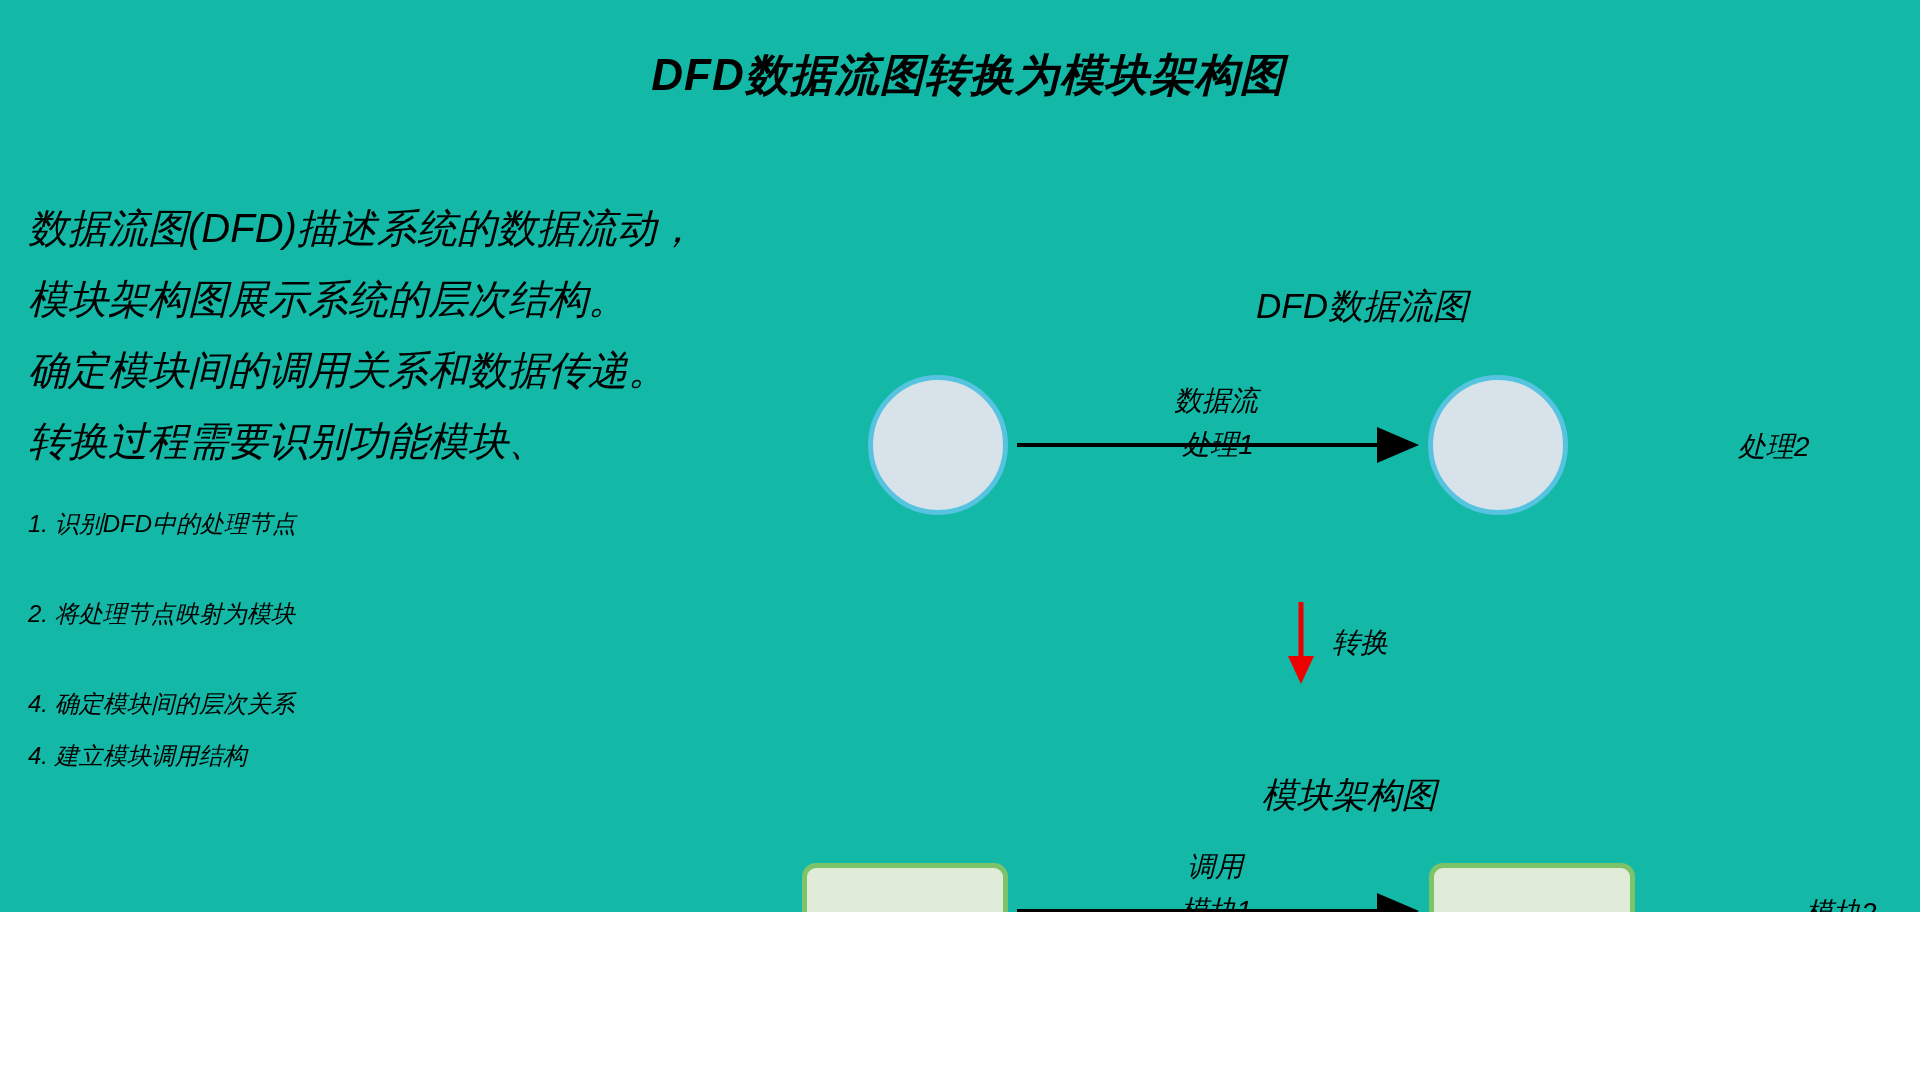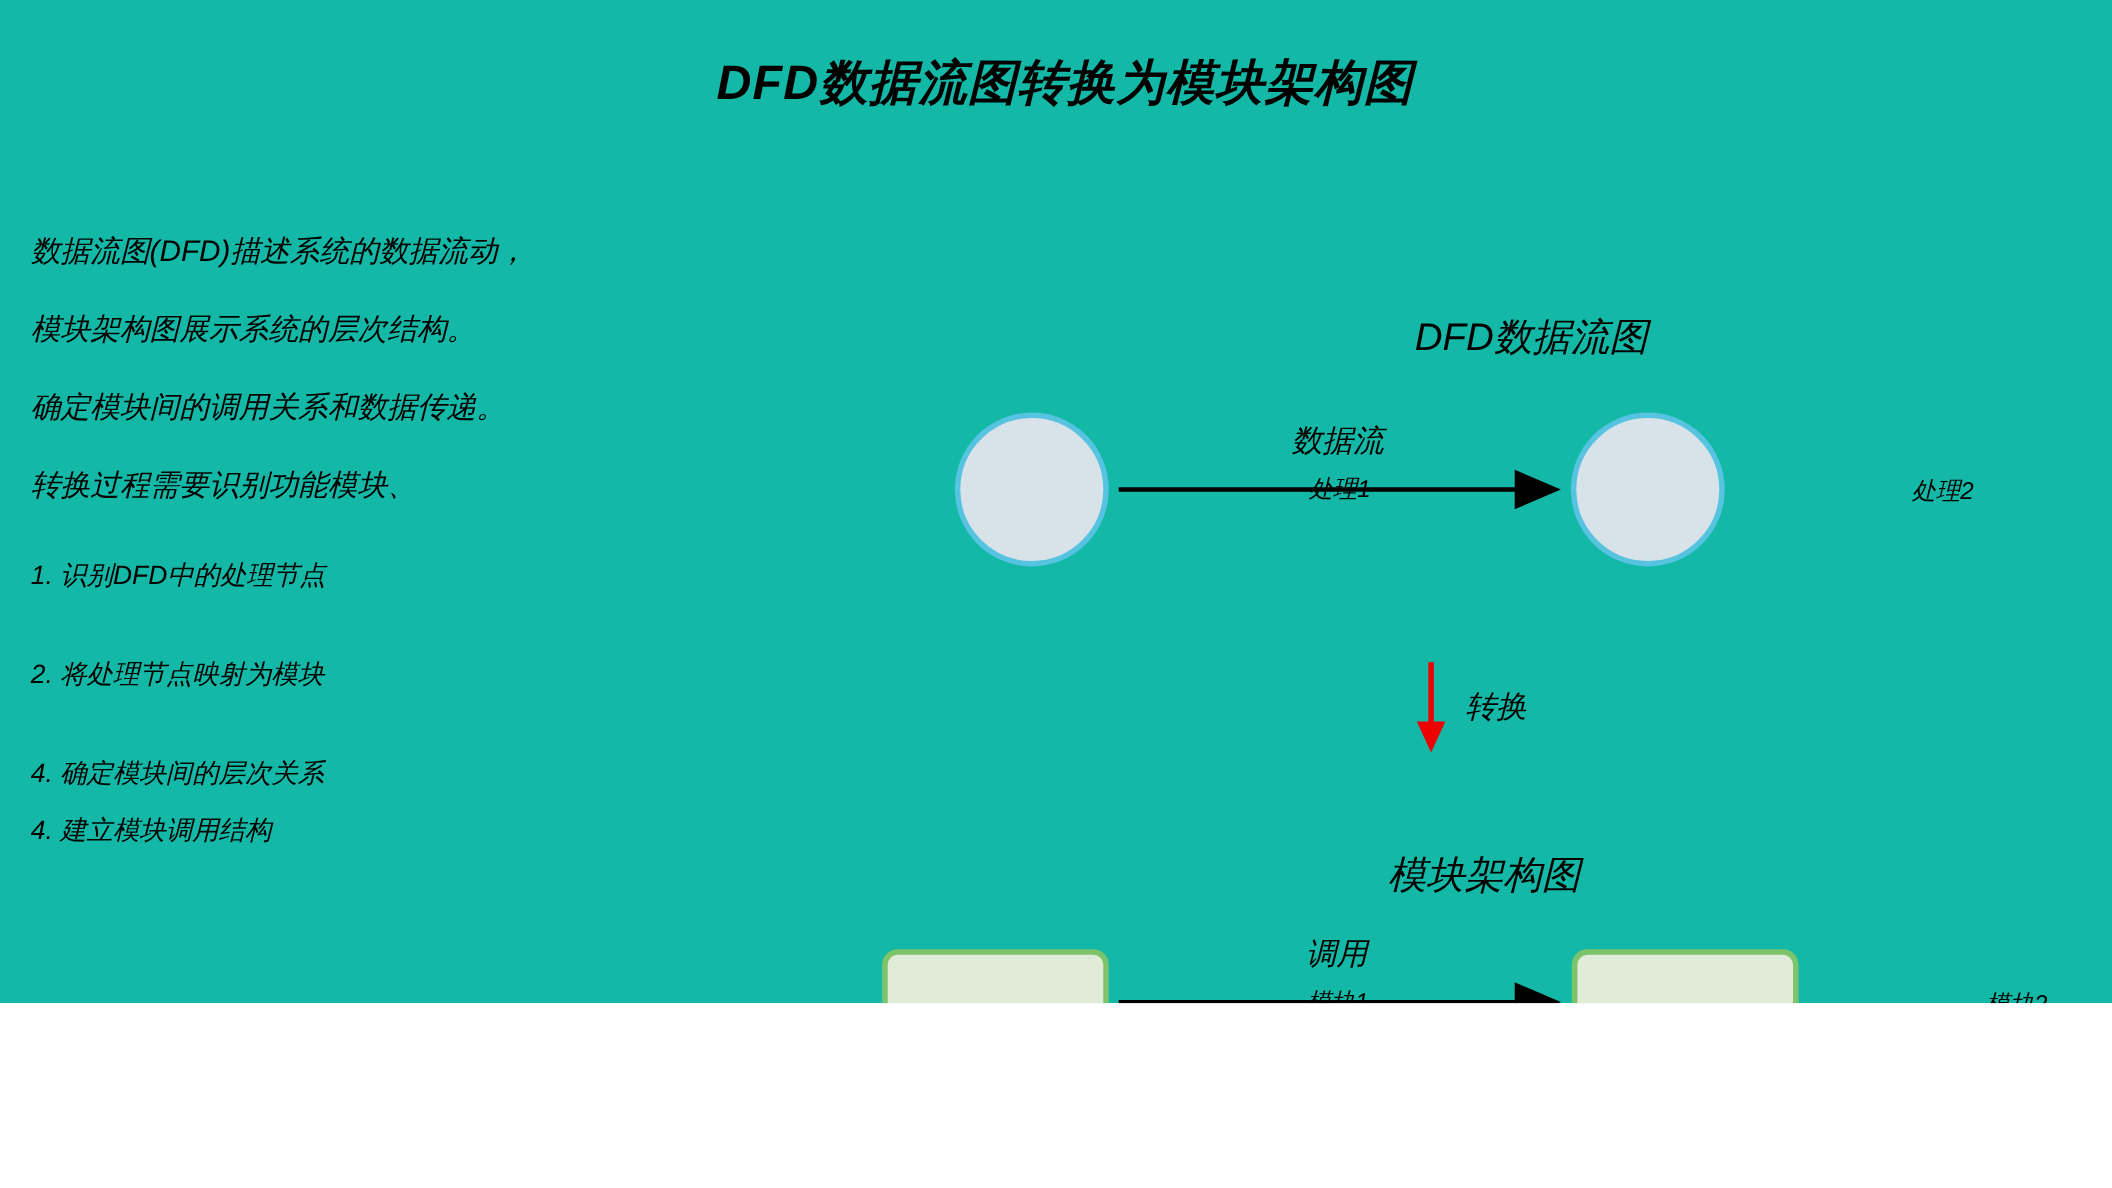--- a/index.html
+++ b/index.html
@@ -22,40 +22,40 @@
   .abs { position: absolute; }
   .center-x { transform: translateX(-50%); }
 
   .main-title {
     font-size: 44px;
     font-weight: 700;
     white-space: nowrap;
     letter-spacing: 1px;
   }
   .desc-line {
-    font-size: 27px;
+    font-size: 40px;
     line-height: 71px;
     white-space: nowrap;
   }
   .step-line {
     font-size: 24px;
     line-height: 48px;
     white-space: nowrap;
   }
   .diagram-title {
     font-size: 35px;
     white-space: nowrap;
   }
   .edge-label {
     font-size: 28px;
     line-height: 30px;
     white-space: nowrap;
   }
   .node-label {
-    font-size: 22px;
+    font-size: 28px;
     line-height: 32px;
     white-space: nowrap;
   }
   .process-node {
     width: 140px;
     height: 140px;
     border-radius: 50%;
     border: 5px solid #56c3e0;
     background: #d8e2e9;
     box-sizing: border-box;
@@ -82,21 +82,21 @@
     <div class="desc-line">模块架构图展示系统的层次结构。</div>
     <div class="desc-line">确定模块间的调用关系和数据传递。</div>
     <div class="desc-line">转换过程需要识别功能模块、</div>
   </div>
 
   <div class="abs step-line" style="left:28px; top:500px;">1. 识别DFD中的处理节点</div>
   <div class="abs step-line" style="left:28px; top:590px;">2. 将处理节点映射为模块</div>
   <div class="abs step-line" style="left:28px; top:680px;">4. 确定模块间的层次关系</div>
   <div class="abs step-line" style="left:28px; top:732px;">4. 建立模块调用结构</div>
 
-  <div class="abs center-x diagram-title" style="left:1392px; top:283px;">DFD数据流图</div>
+  <div class="abs center-x diagram-title" style="left:1362px; top:283px;">DFD数据流图</div>
 
   <div class="abs process-node" style="left: 868px; top: 375px; background-color: rgb(216, 226, 233); border-color: rgb(86, 195, 224);"></div>
   <div class="abs process-node" style="left: 1428px; top: 375px; background-color: rgb(216, 226, 233); border-color: rgb(86, 195, 224);"></div>
 
   <svg class="abs arrow" style="left:1017px; top:423px;" width="404" height="44" viewBox="0 0 404 44">
     <line x1="0" y1="22" x2="362" y2="22" stroke-width="4" style="stroke: rgb(0, 0, 0);"></line>
     <polygon points="360,4 360,40 402,22" style="fill: rgb(0, 0, 0);"></polygon>
   </svg>
 
   <div class="abs center-x edge-label" style="left:1216px; top:386px;">数据流</div>

